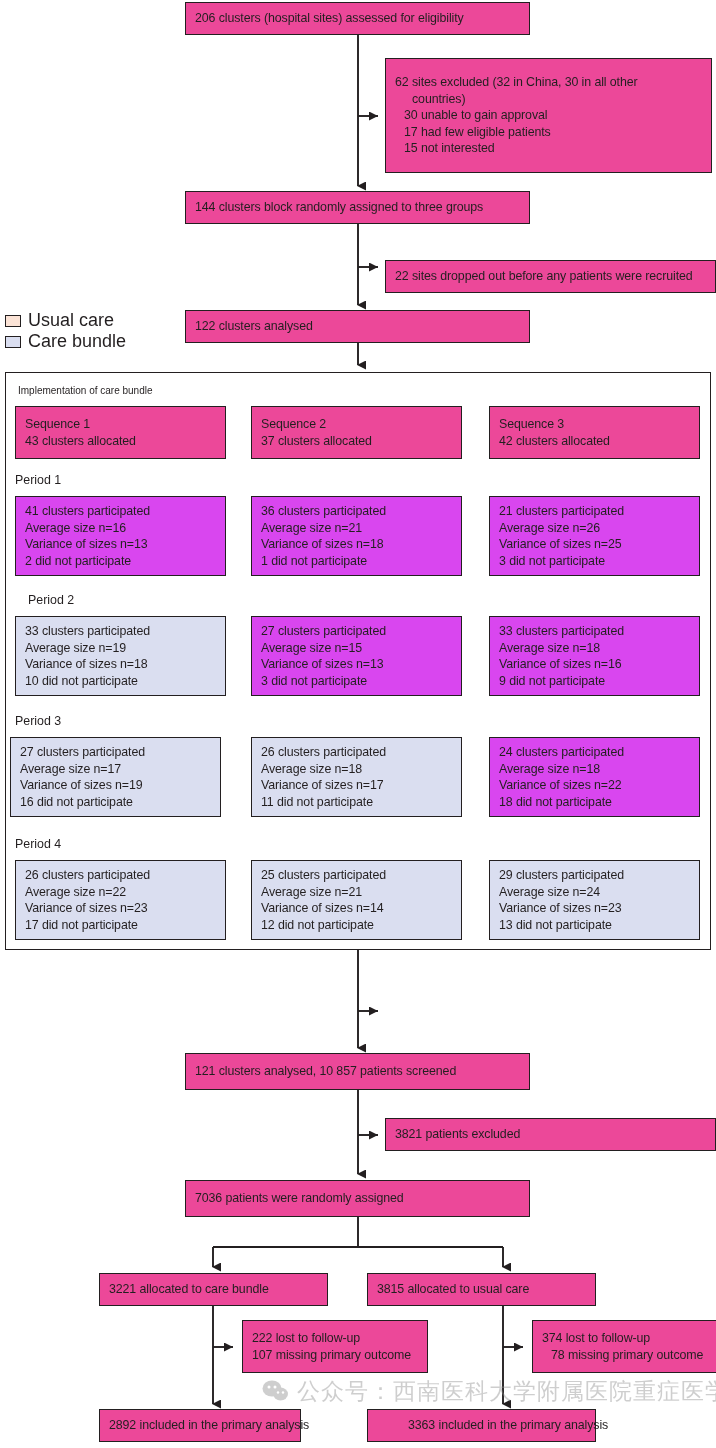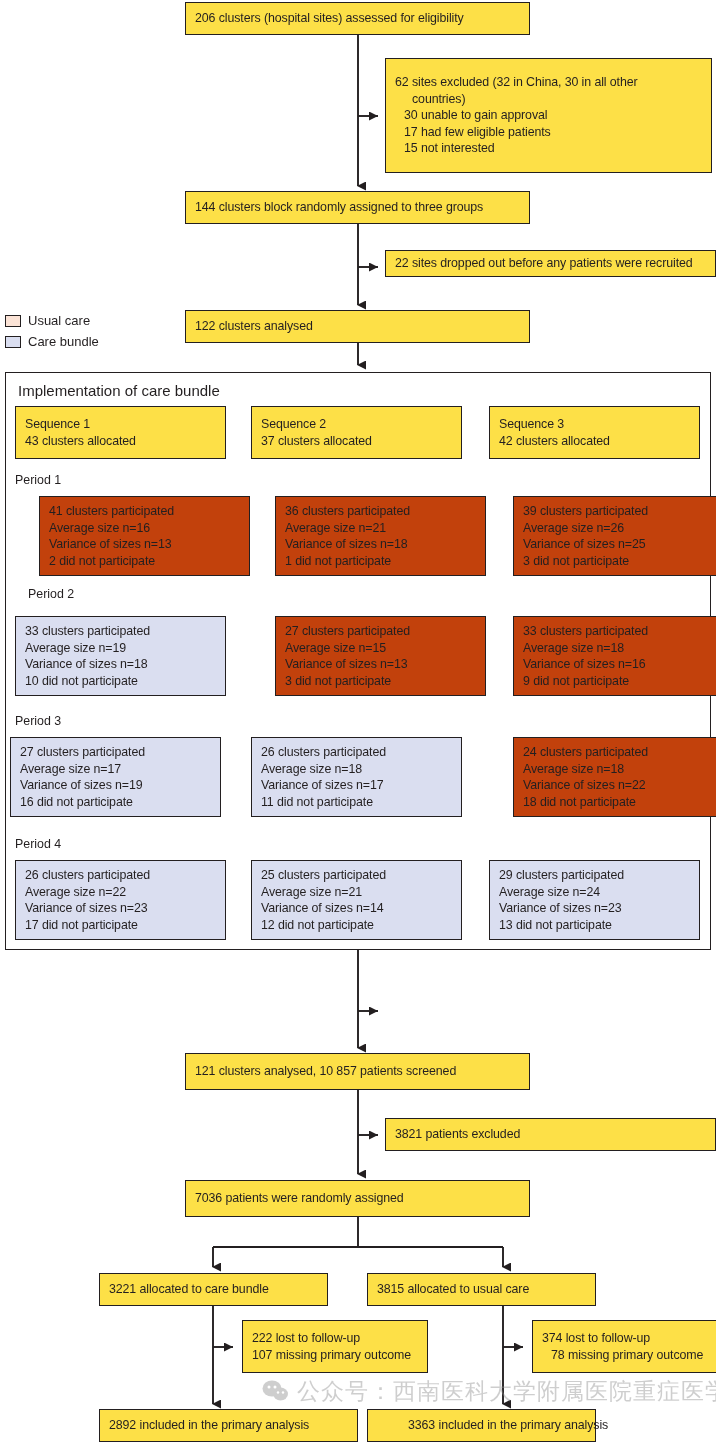--- a/index.html
+++ b/index.html
@@ -21,54 +21,54 @@
     left: 0; top: 0;
     width: 716px;
     height: 1448px;
   }
 
   
   .box {
     position: absolute;
     box-sizing: border-box;
     border: 1.6px solid #231f20;
-    background: #fde047;
+    background: #ec4899;
     display: flex;
     flex-direction: column;
     justify-content: center;
     padding: 4px 9px;
   }
   .box .line {
     font-size: 12.4px;
     line-height: 16.5px;
     white-space: nowrap;
     letter-spacing: -0.1px;
   }
   .box .line.indent { padding-left: 17px; }
   .box .line.indent2 { padding-left: 9px; }
 
-  .box.usual  { background: #c2410c; margin-left: 24px; }
+  .box.usual  { background: #d946ef; }
   .box.bundle { background: #dadef0; }
 
   
   #impl-panel {
     position: absolute;
     left: 5px;
     top: 372px;
     width: 706px;
     height: 578px;
     box-sizing: border-box;
     border: 1.8px solid #231f20;
     background: #ffffff;
   }
   .panel-title {
     position: absolute;
     left: 12px;
     top: 10px;
-    font-size: 15px;
+    font-size: 10px;
     line-height: 16px;
     color: #231f20;
   }
   .period-label {
     position: absolute;
     font-size: 12.4px;
     font-weight: normal;
     line-height: 15px;
     color: #231f20;
   }
@@ -89,21 +89,21 @@
     width: 16px;
     height: 12px;
     border: 1.4px solid #231f20;
     box-sizing: border-box;
     margin-right: 7px;
     flex: none;
   }
   .legend-swatch.usual  { background: #fbe3d6; }
   .legend-swatch.bundle { background: #dadef0; }
   .legend-label {
-    font-size: 13px;
+    font-size: 18px;
     line-height: 15px;
     color: #231f20;
     white-space: nowrap;
   }
 
   
   #connectors {
     position: absolute;
     left: 0; top: 0;
     width: 716px; height: 1448px;
@@ -186,21 +186,21 @@
     <div class="line indent">countries)</div>
     <div class="line indent2">30 unable to gain approval</div>
     <div class="line indent2">17 had few eligible patients</div>
     <div class="line indent2">15 not interested</div>
   </div>
 
   <div class="box" style="left:185px; top:191px; width:345px; height:33px;">
     <div class="line">144 clusters block randomly assigned to three groups</div>
   </div>
 
-  <div class="box" style="left:385px; top:250px; width:331px; height:27px;">
+  <div class="box" style="left:385px; top:260px; width:331px; height:33px;">
     <div class="line">22 sites dropped out before any patients were recruited</div>
   </div>
 
   <div class="box" style="left:185px; top:310px; width:345px; height:33px;">
     <div class="line">122 clusters analysed</div>
   </div>
 
   <div id="legend">
     <div class="legend-row">
       <span class="legend-swatch usual"></span>
@@ -235,27 +235,27 @@
       <div class="line">Variance of sizes n=13</div>
       <div class="line">2 did not participate</div>
     </div>
     <div class="box usual" style="left:245px; top:123px; width:211px; height:80px;">
       <div class="line">36 clusters participated</div>
       <div class="line">Average size n=21</div>
       <div class="line">Variance of sizes n=18</div>
       <div class="line">1 did not participate</div>
     </div>
     <div class="box usual" style="left:483px; top:123px; width:211px; height:80px;">
-      <div class="line">39 clusters participated</div>
+      <div class="line">21 clusters participated</div>
       <div class="line">Average size n=26</div>
       <div class="line">Variance of sizes n=25</div>
       <div class="line">3 did not participate</div>
     </div>
 
-    <div class="period-label" style="left:9px; top:214px;padding-left:13px;">Period 2</div>
+    <div class="period-label" style="left:9px; top:220px;padding-left:13px;">Period 2</div>
     <div class="box bundle" style="left:9px; top:243px; width:211px; height:80px;">
       <div class="line">33 clusters participated</div>
       <div class="line">Average size n=19</div>
       <div class="line">Variance of sizes n=18</div>
       <div class="line">10 did not participate</div>
     </div>
     <div class="box usual" style="left:245px; top:243px; width:211px; height:80px;">
       <div class="line">27 clusters participated</div>
       <div class="line">Average size n=15</div>
       <div class="line">Variance of sizes n=13</div>
@@ -333,21 +333,21 @@
   <div class="box" style="left:242px; top:1320px; width:186px; height:53px;">
     <div class="line">222 lost to follow-up</div>
     <div class="line">107 missing primary outcome</div>
   </div>
 
   <div class="box" style="left:532px; top:1320px; width:186px; height:53px;">
     <div class="line">374 lost to follow-up</div>
     <div class="line indent2">78 missing primary outcome</div>
   </div>
 
-  <div class="box" style="left:99px; top:1409px; width:259px; height:33px;">
+  <div class="box" style="left:99px; top:1409px; width:202px; height:33px;">
     <div class="line">2892 included in the primary analysis</div>
   </div>
 
   <div class="box" style="left:367px; top:1409px; width:229px; height:33px;padding-left:40px;">
     <div class="line">3363 included in the primary analysis</div>
   </div>
 
   <div id="watermark">
     <svg class="wm-icon" width="26" height="24" viewBox="0 0 26 24">
       <ellipse cx="10" cy="9.5" rx="9.5" ry="8" fill="#8d8d8d"></ellipse>

